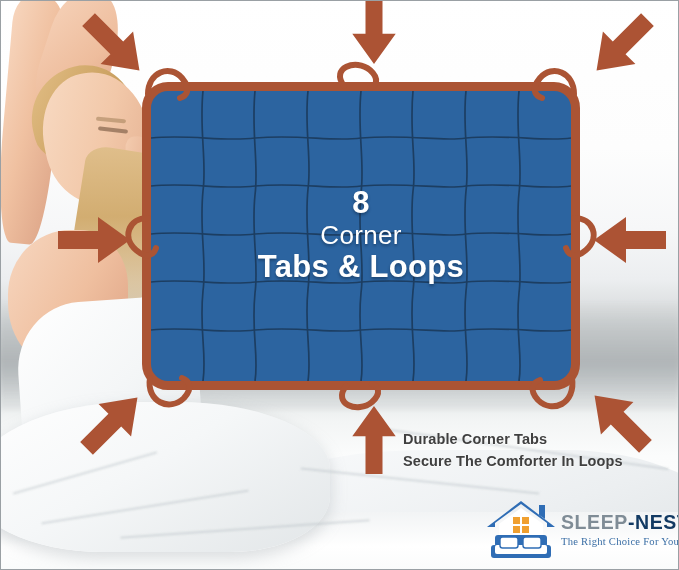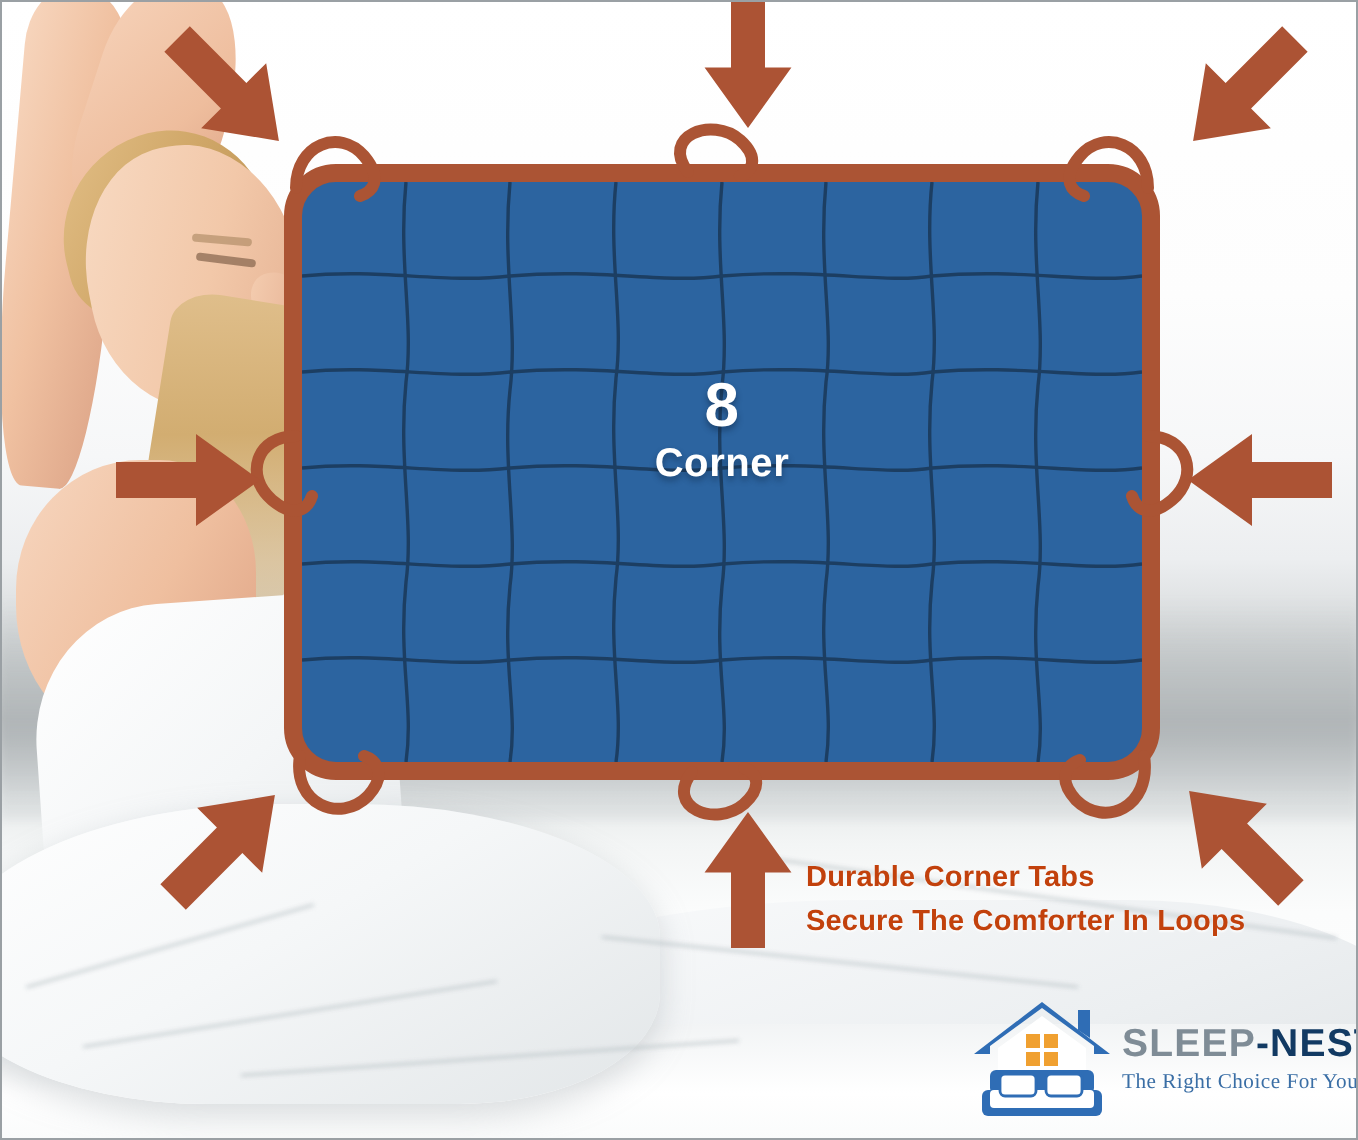--- a/index.html
+++ b/index.html
@@ -141,31 +141,31 @@
 
   
   #cf-label {
     position: absolute; left: 0; right: 0; top: 104px;
     text-align: center; color: #ffffff;
     text-shadow: 0 2px 3px rgba(10,30,55,.45);
     line-height: 1.12;
     pointer-events: none;
   }
   #cf-label .l1 { font-size: 31px; font-weight: bold; letter-spacing: .3px; }
-  #cf-label .l2 { font-size: 20px; font-weight: bold; letter-spacing: .3px; }
+  #cf-label .l2 { font-size: 26px; font-weight: normal; letter-spacing: .3px; }
   #cf-label .l3 { font-size: 31px; font-weight: bold; letter-spacing: .3px; }
 
   
   .arrow { position: absolute; }
   .arrow svg { display: block; overflow: visible; }
 
   
   #caption {
     position: absolute; left: 403px; top: 428px; width: 262px;
-    color: #c2410c; font-size: 14.5px; font-weight: bold;
+    color: #404040; font-size: 14.5px; font-weight: bold;
     line-height: 1.52; letter-spacing: .1px;
     text-shadow: 0 1px 1px rgba(255,255,255,.8);
   }
 
   
   #logo {
     position: absolute; left: 483px; top: 497px; width: 190px; height: 68px;
   }
   .logo-mark { position: absolute; left: 0; top: 0; width: 76px; height: 64px; }
   .logo-text { position: absolute; left: 78px; top: 14px; width: 112px; }
@@ -244,20 +244,21 @@
         <path d="M466,170 C486,170 492,190 478,202 C466,212 460,206 458,200"></path>
         <path d="M42,330 C38,354 62,364 76,350 C86,339 80,332 74,330"></path>
         <path d="M464,330 C468,356 444,366 430,352 C420,341 426,334 432,332"></path>
         <path d="M238,338 C224,356 250,366 264,354 C274,345 270,338 264,336"></path>
       </g>
     </svg>
 
     <div id="cf-label">
       <div class="l1">8</div>
       <div class="l2">Corner</div>
+      <div class="l3">Tabs &amp; Loops</div>
     </div>
   </div>
 
   <div class="arrow" style="left:78px; top:22px; transform:rotate(45deg);">
     <svg width="72" height="46" viewBox="0 0 72 46">
         <path d="M0,14 L40,14 L40,0 L72,23 L40,46 L40,32 L0,32 Z" fill="#ac5334"></path>
       </svg>
   </div>
   <div class="arrow" style="left:340px; top:8px; transform:rotate(90deg);">
     <svg width="68" height="44" viewBox="0 0 72 46">

